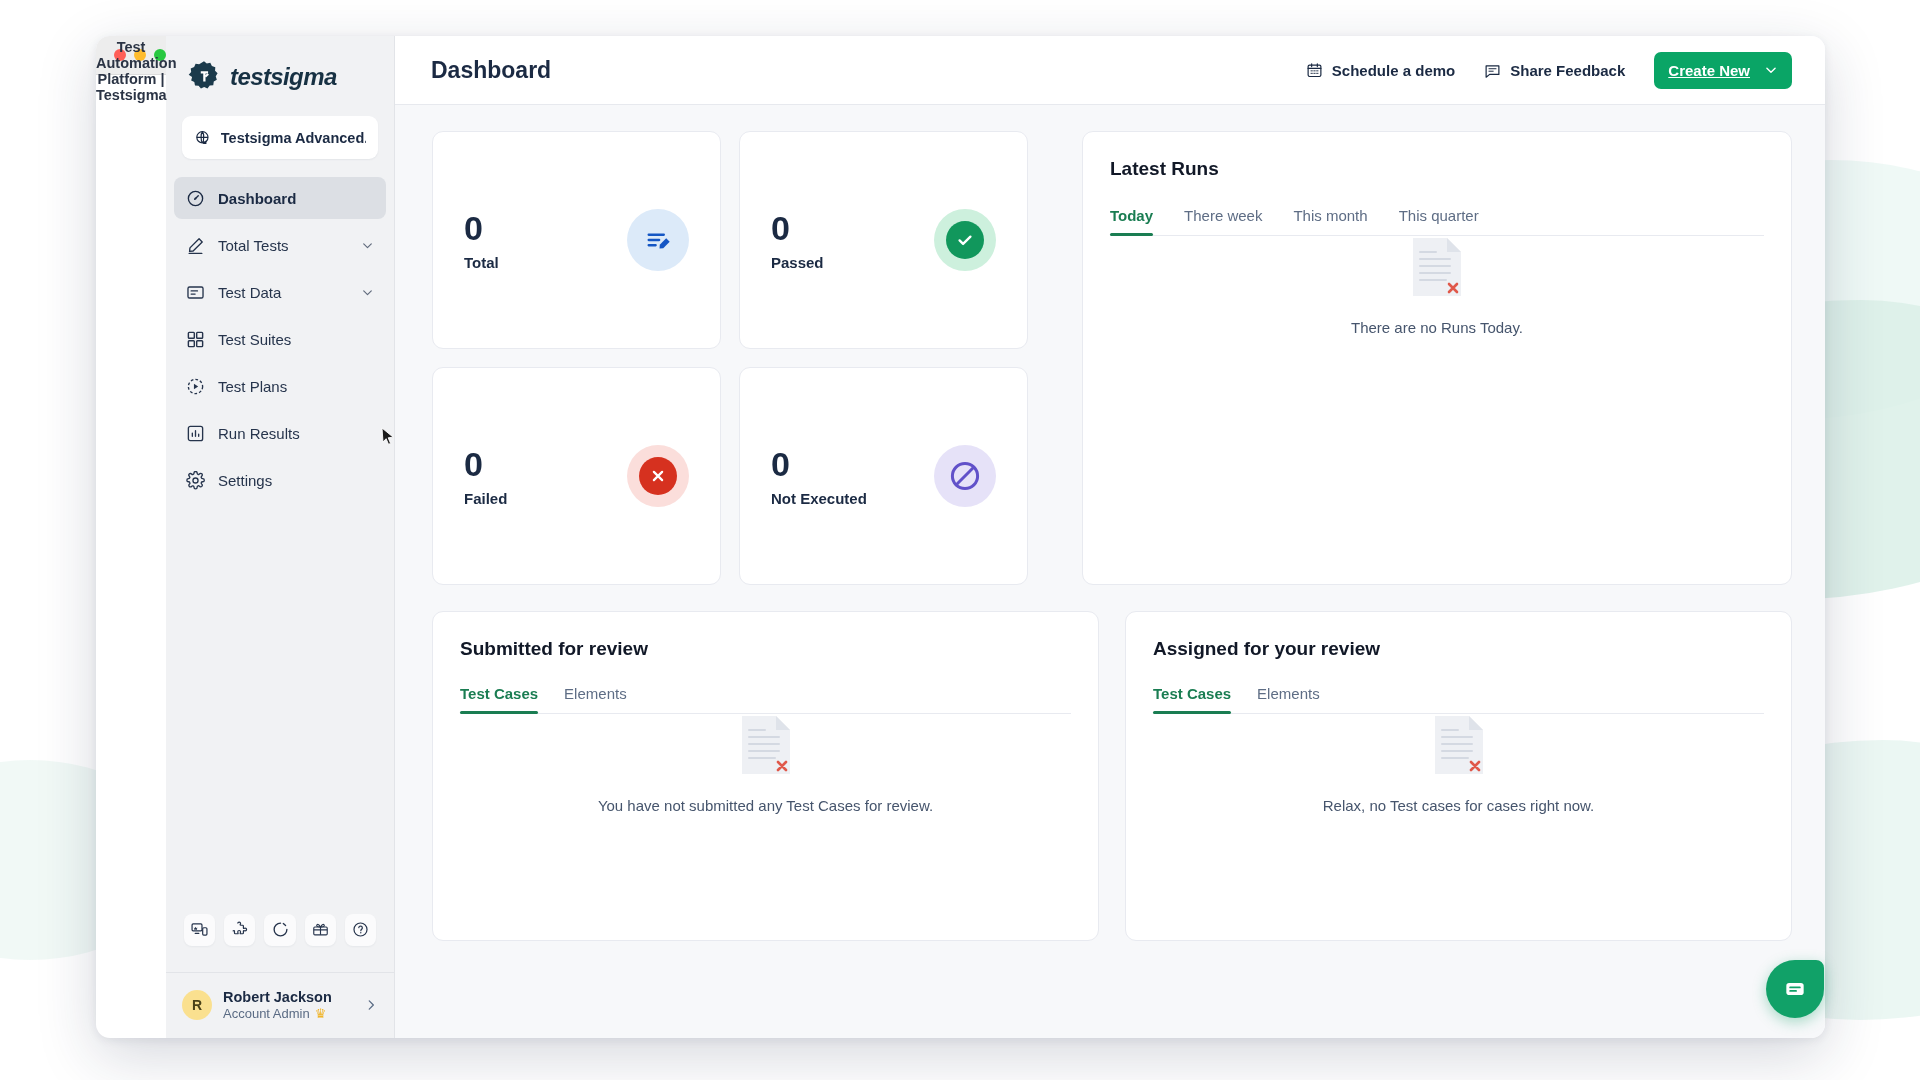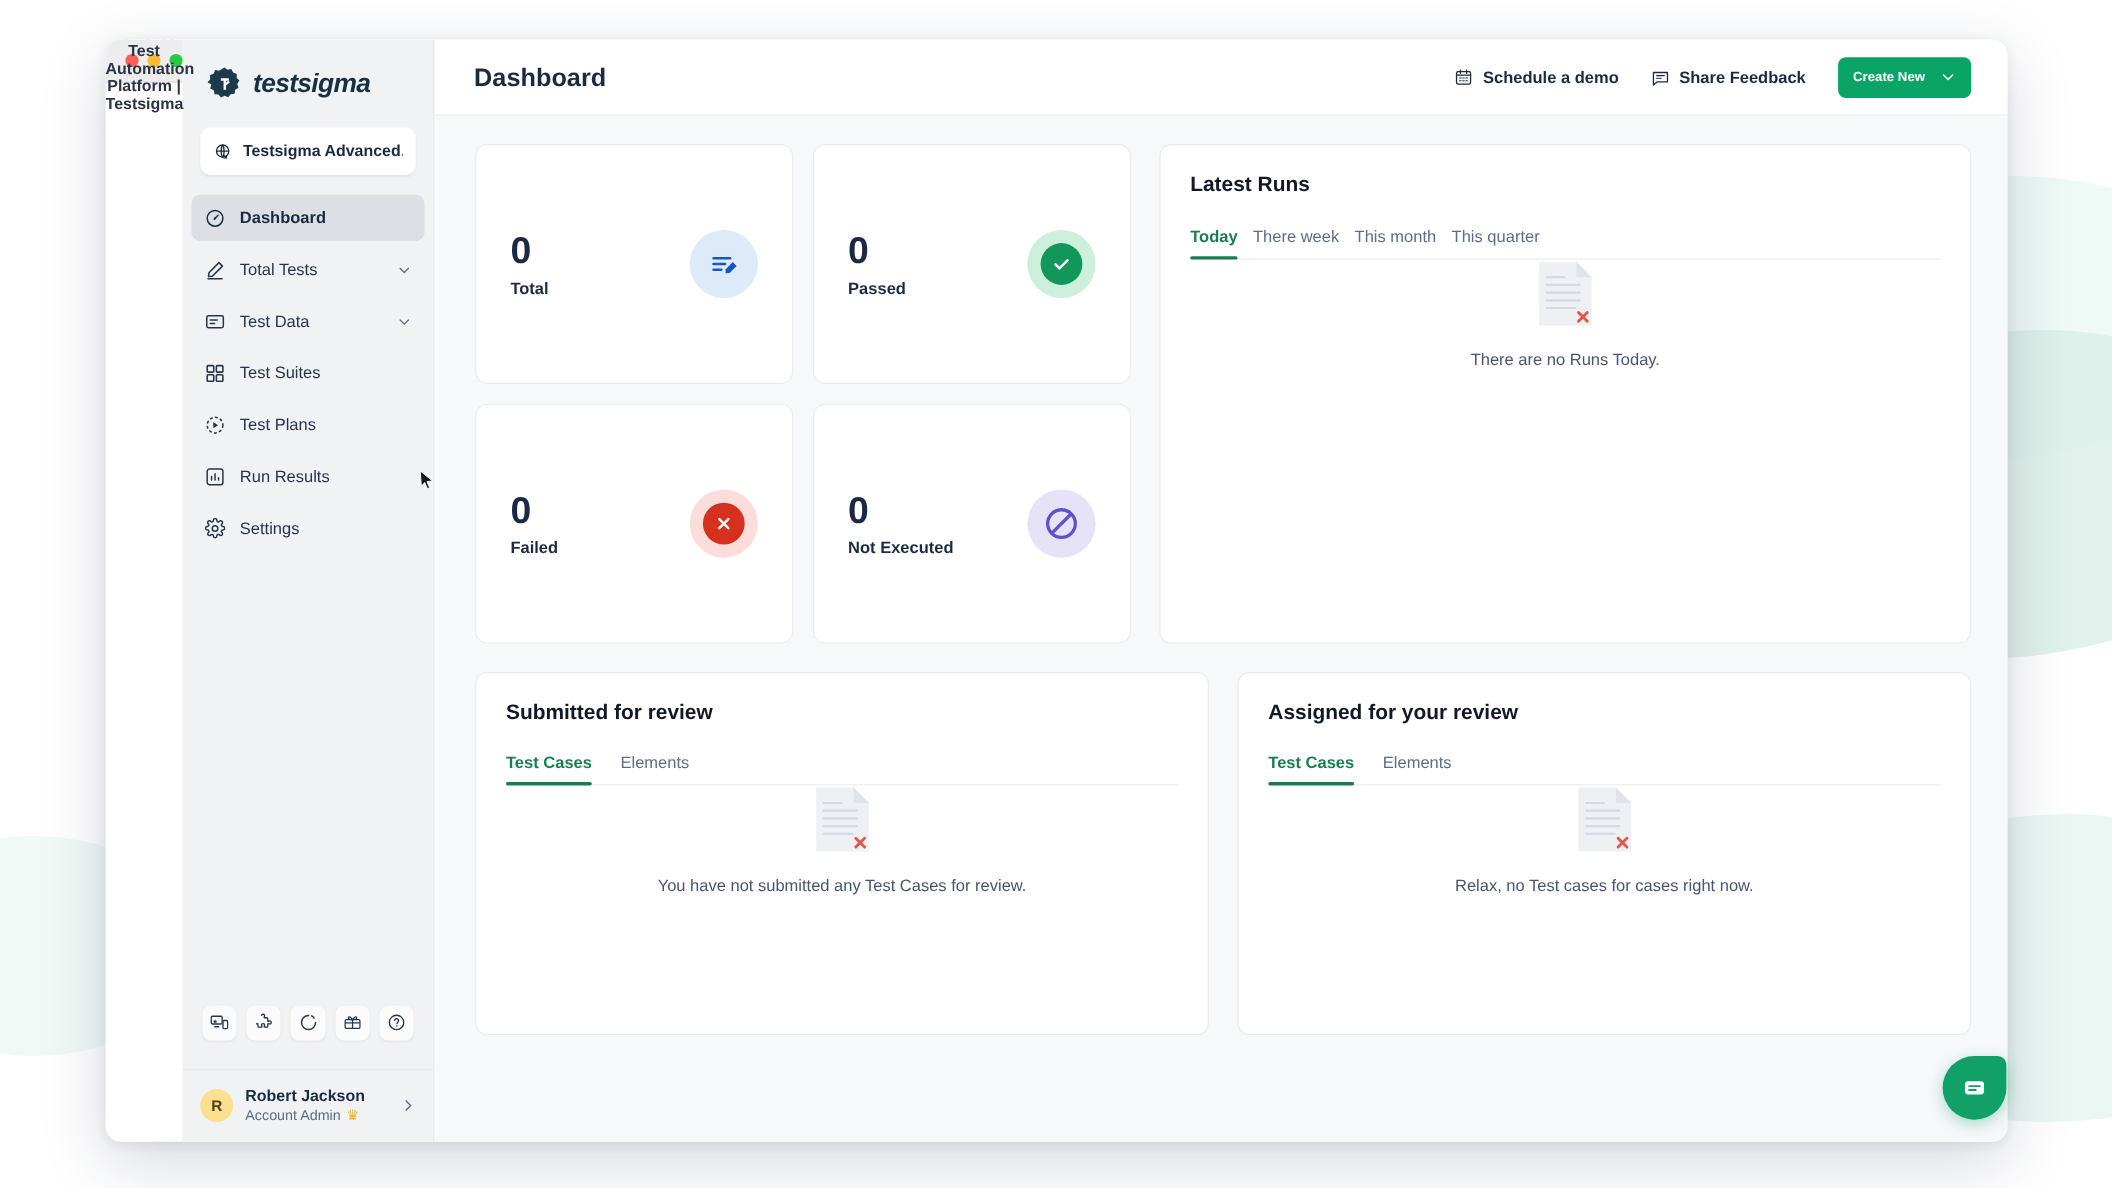--- a/index.html
+++ b/index.html
@@ -267,23 +267,24 @@
     height: 37px;
     background: #0aa566;
     border-radius: 7px;
     display: flex;
     align-items: center;
     gap: 14px;
     padding: 0 14px;
     cursor: pointer;
   }
   .create-btn-label {
-    font-size: 12px;
+    font-size: 15px;
     font-weight: bold;
     color: #ffffff;
+    text-decoration: underline;
   }
 
   .content {
     flex: 1;
     padding: 26px 33px 0 37px;
     overflow: hidden;
   }
 
   .row-top {
     display: flex;
@@ -344,30 +345,31 @@
   }
   .circle-green { background: #11975c; }
   .circle-red { background: #d6311f; }
 
   .latest-runs {
     flex: 1;
     min-width: 0;
     display: flex;
     flex-direction: column;
     padding: 26px 27px 20px 27px;
+    margin-left: 28px;
   }
   .panel-title {
     font-size: 19px;
     font-weight: bold;
     color: #111827;
   }
 
   .tabs {
     display: flex;
-    gap: 14px;
+    gap: 31px;
     border-bottom: 1px solid #e8eaf0;
     margin-top: 27px;
     flex: none;
   }
   .tab {
     font-size: 15px;
     color: #5e6d85;
     padding-bottom: 11px;
     cursor: pointer;
     position: relative;

